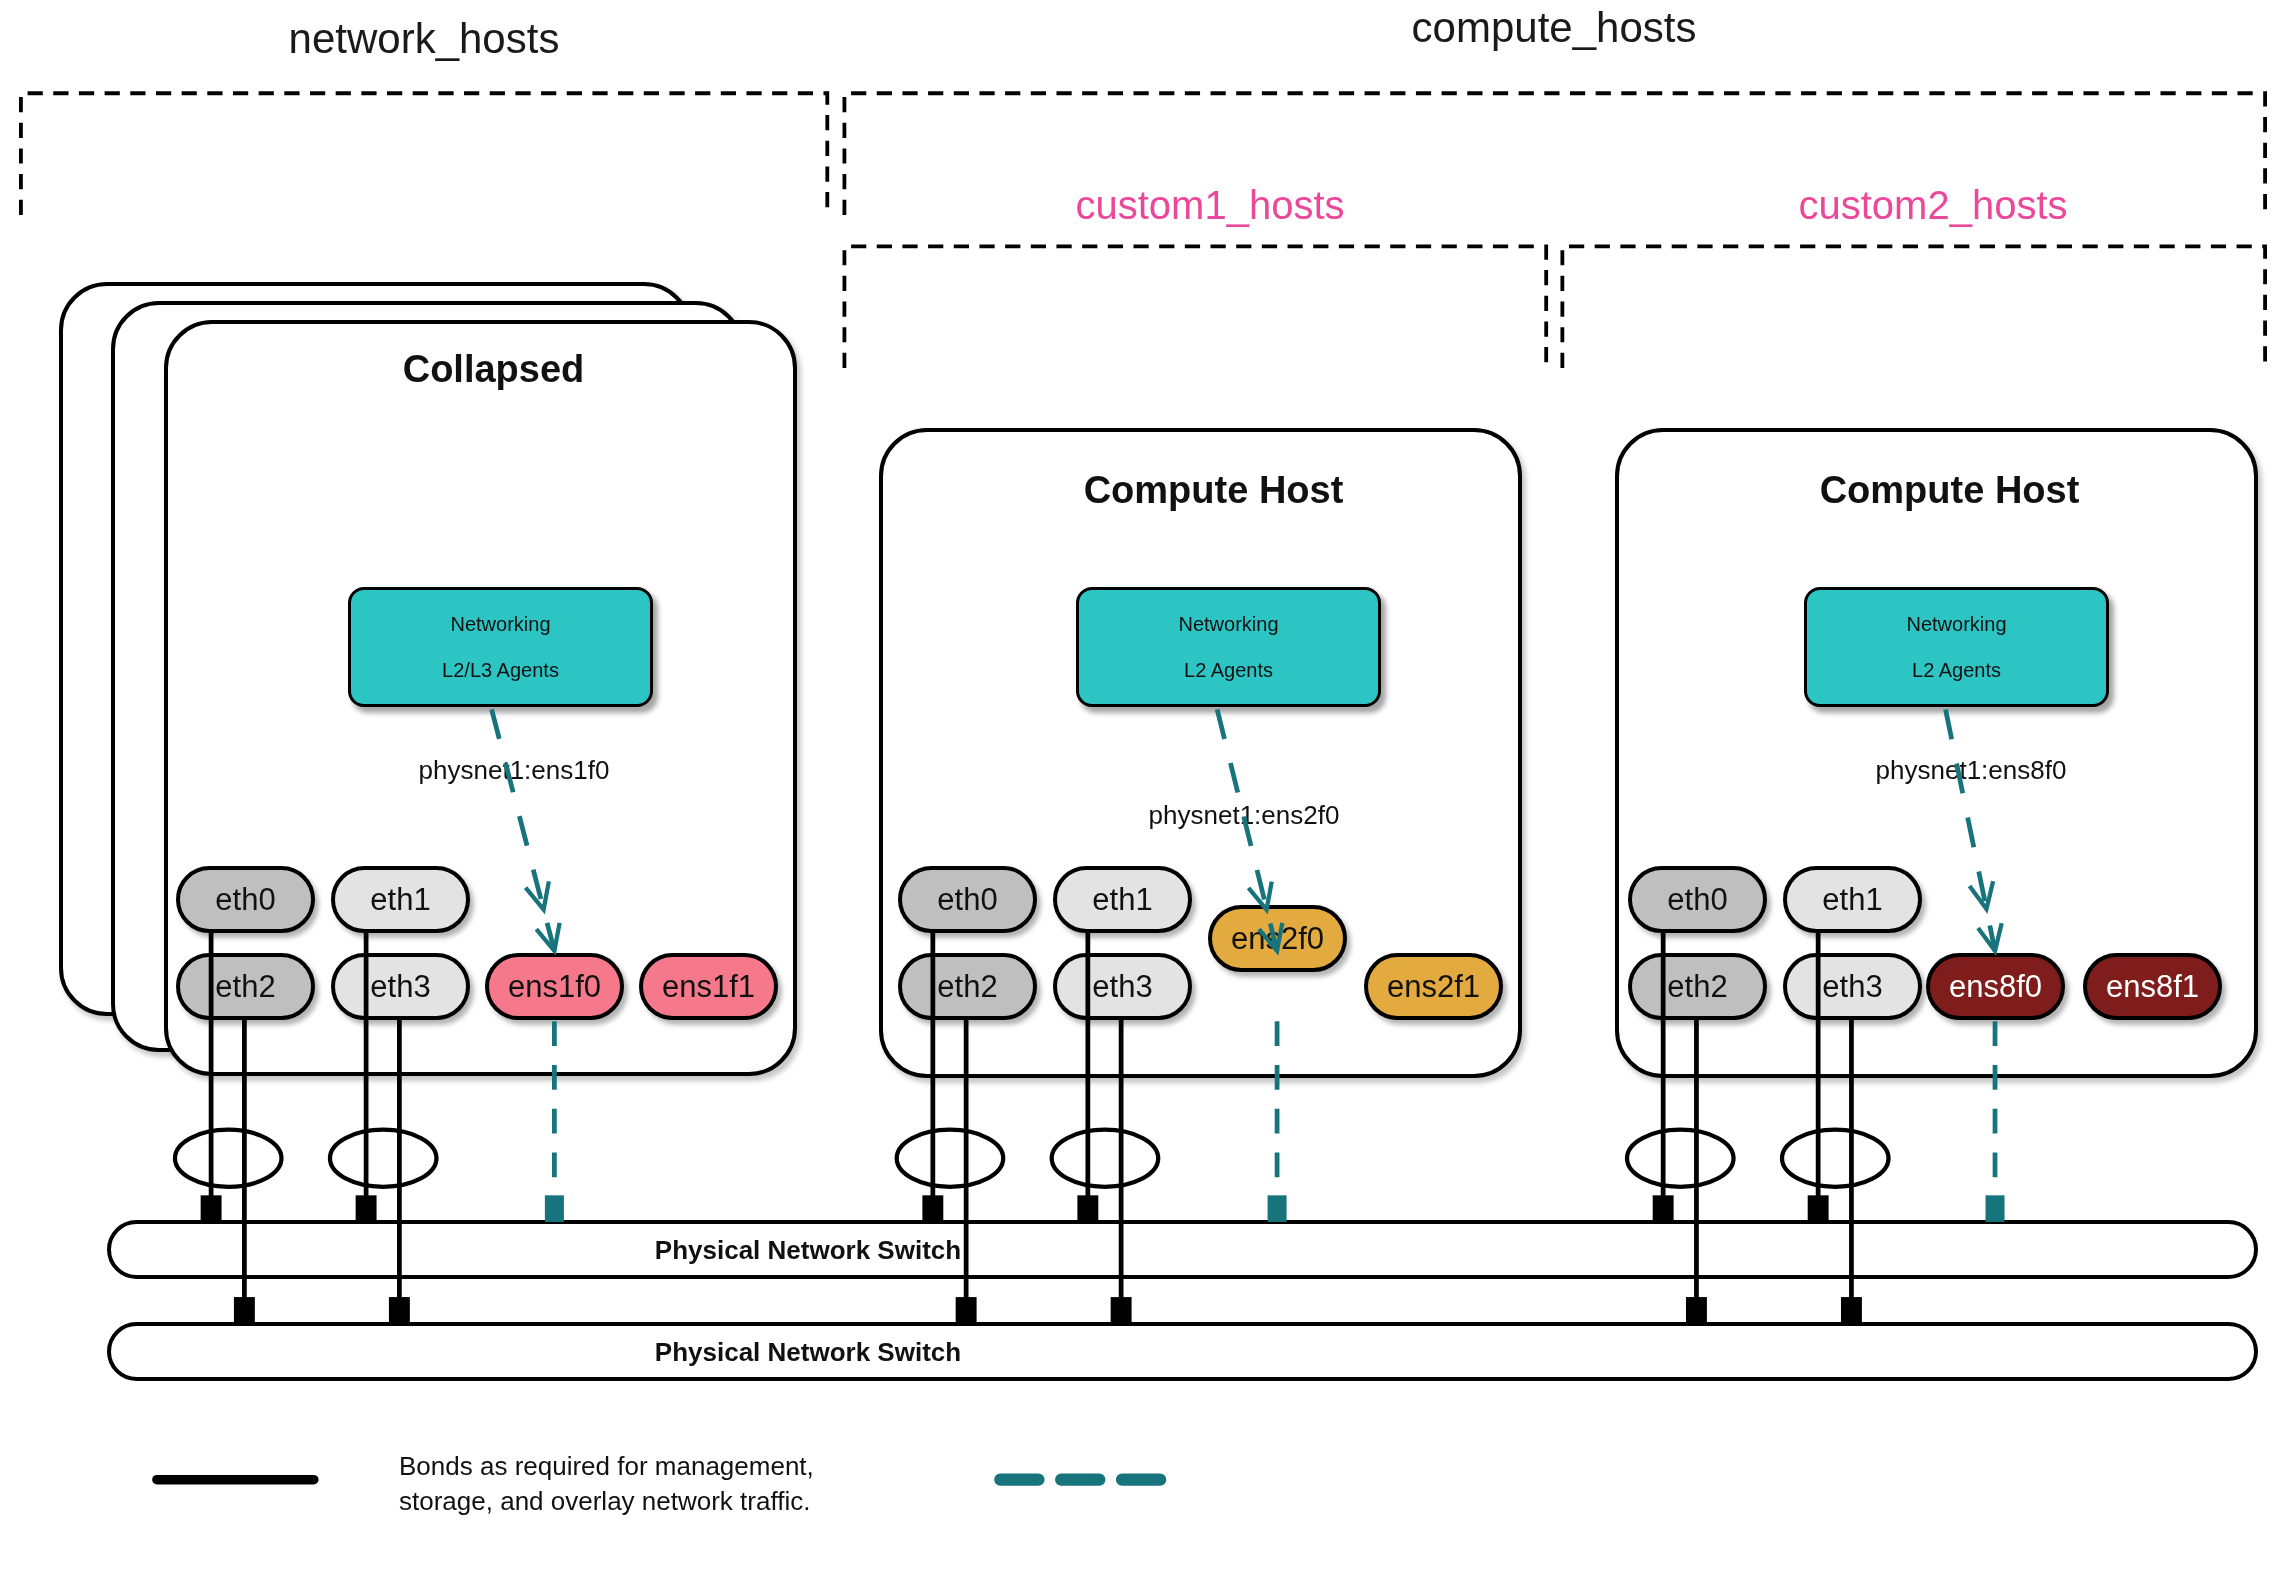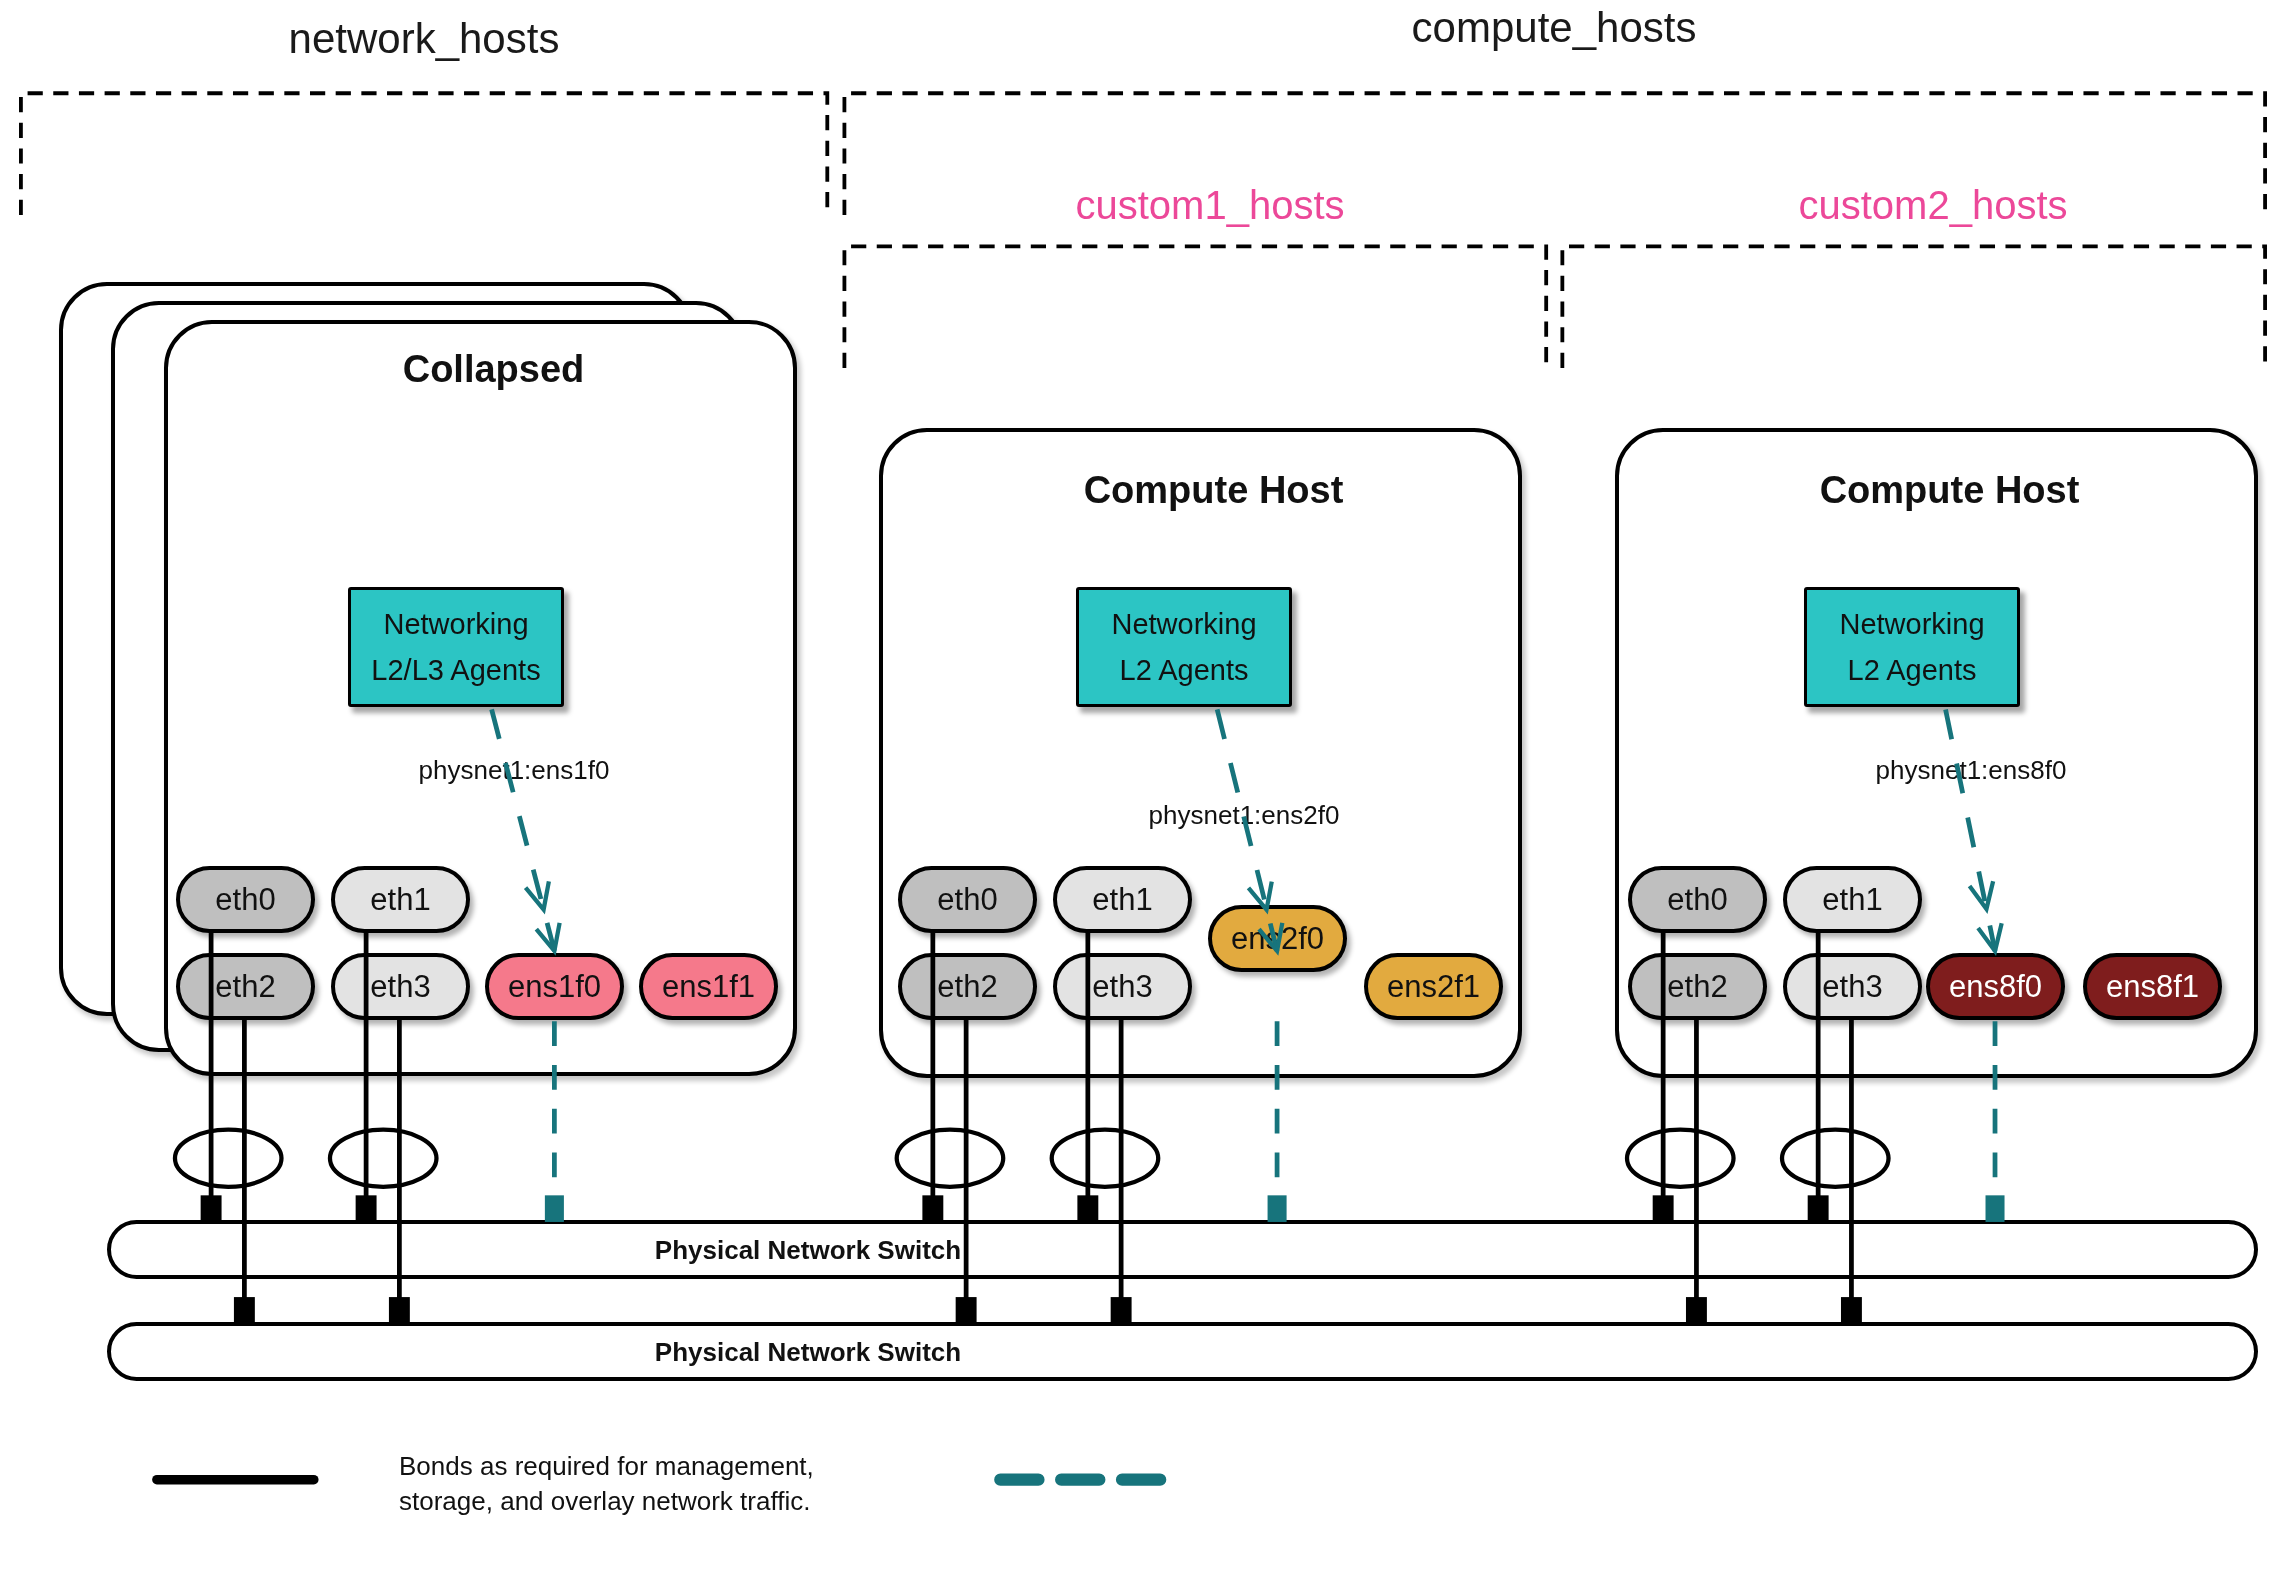--- a/index.html
+++ b/index.html
@@ -6,23 +6,23 @@
   body{font-family:"Liberation Sans", sans-serif;color:#111;}
   #canvas{position:relative;width:2286px;height:1590px;background:#fff;overflow:hidden;}
 
   .group-label{position:absolute;transform:translateX(-50%);font-size:42px;color:#1a1a1a;white-space:nowrap;}
   .sub-label{position:absolute;transform:translateX(-50%);font-size:40px;color:#ec4899;white-space:nowrap;}
 
   .host{position:absolute;background:#fff;border:4.8px solid #000;border-radius:48px;box-sizing:border-box;
         box-shadow:3.8px 4.8px 5.7px rgba(0,0,0,0.22);}
   .host-title{position:absolute;left:0;right:0;text-align:center;font-weight:bold;font-size:38px;line-height:49px;margin-left:26px;}
 
-  .agent{position:absolute;width:216px;height:120px;background:#2cc5c4;border:3.8px solid #000;border-radius:3px;
+  .agent{position:absolute;width:305px;height:120px;background:#2cc5c4;border:3.8px solid #000;border-radius:16px;
          display:flex;flex-direction:column;align-items:center;justify-content:center;
-         font-size:29px;line-height:46px;box-shadow:4.8px 5.7px 5.7px rgba(0,0,0,0.35);box-sizing:border-box;}
+         font-size:20px;line-height:46px;box-shadow:4.8px 5.7px 5.7px rgba(0,0,0,0.35);box-sizing:border-box;}
 
   .physnet{position:absolute;transform:translateX(-50%);font-size:26px;white-space:nowrap;}
 
   .pill{position:absolute;width:139px;height:67px;border:4.8px solid #000;border-radius:36px;
         display:flex;align-items:center;justify-content:center;font-size:31px;
         box-shadow:3.8px 4.8px 4.8px rgba(0,0,0,0.30);box-sizing:border-box;}
   .g1{background:#bfbfbf;} .g2{background:#e3e3e3;}
   .pink{background:#f5798b;} .gold{background:#e2aa3f;} .purple{background:#7f1d1d;color:#fff;}
 
   .switch{position:absolute;left:107px;width:2151px;height:59px;background:#fff;border:4.8px solid #000;

